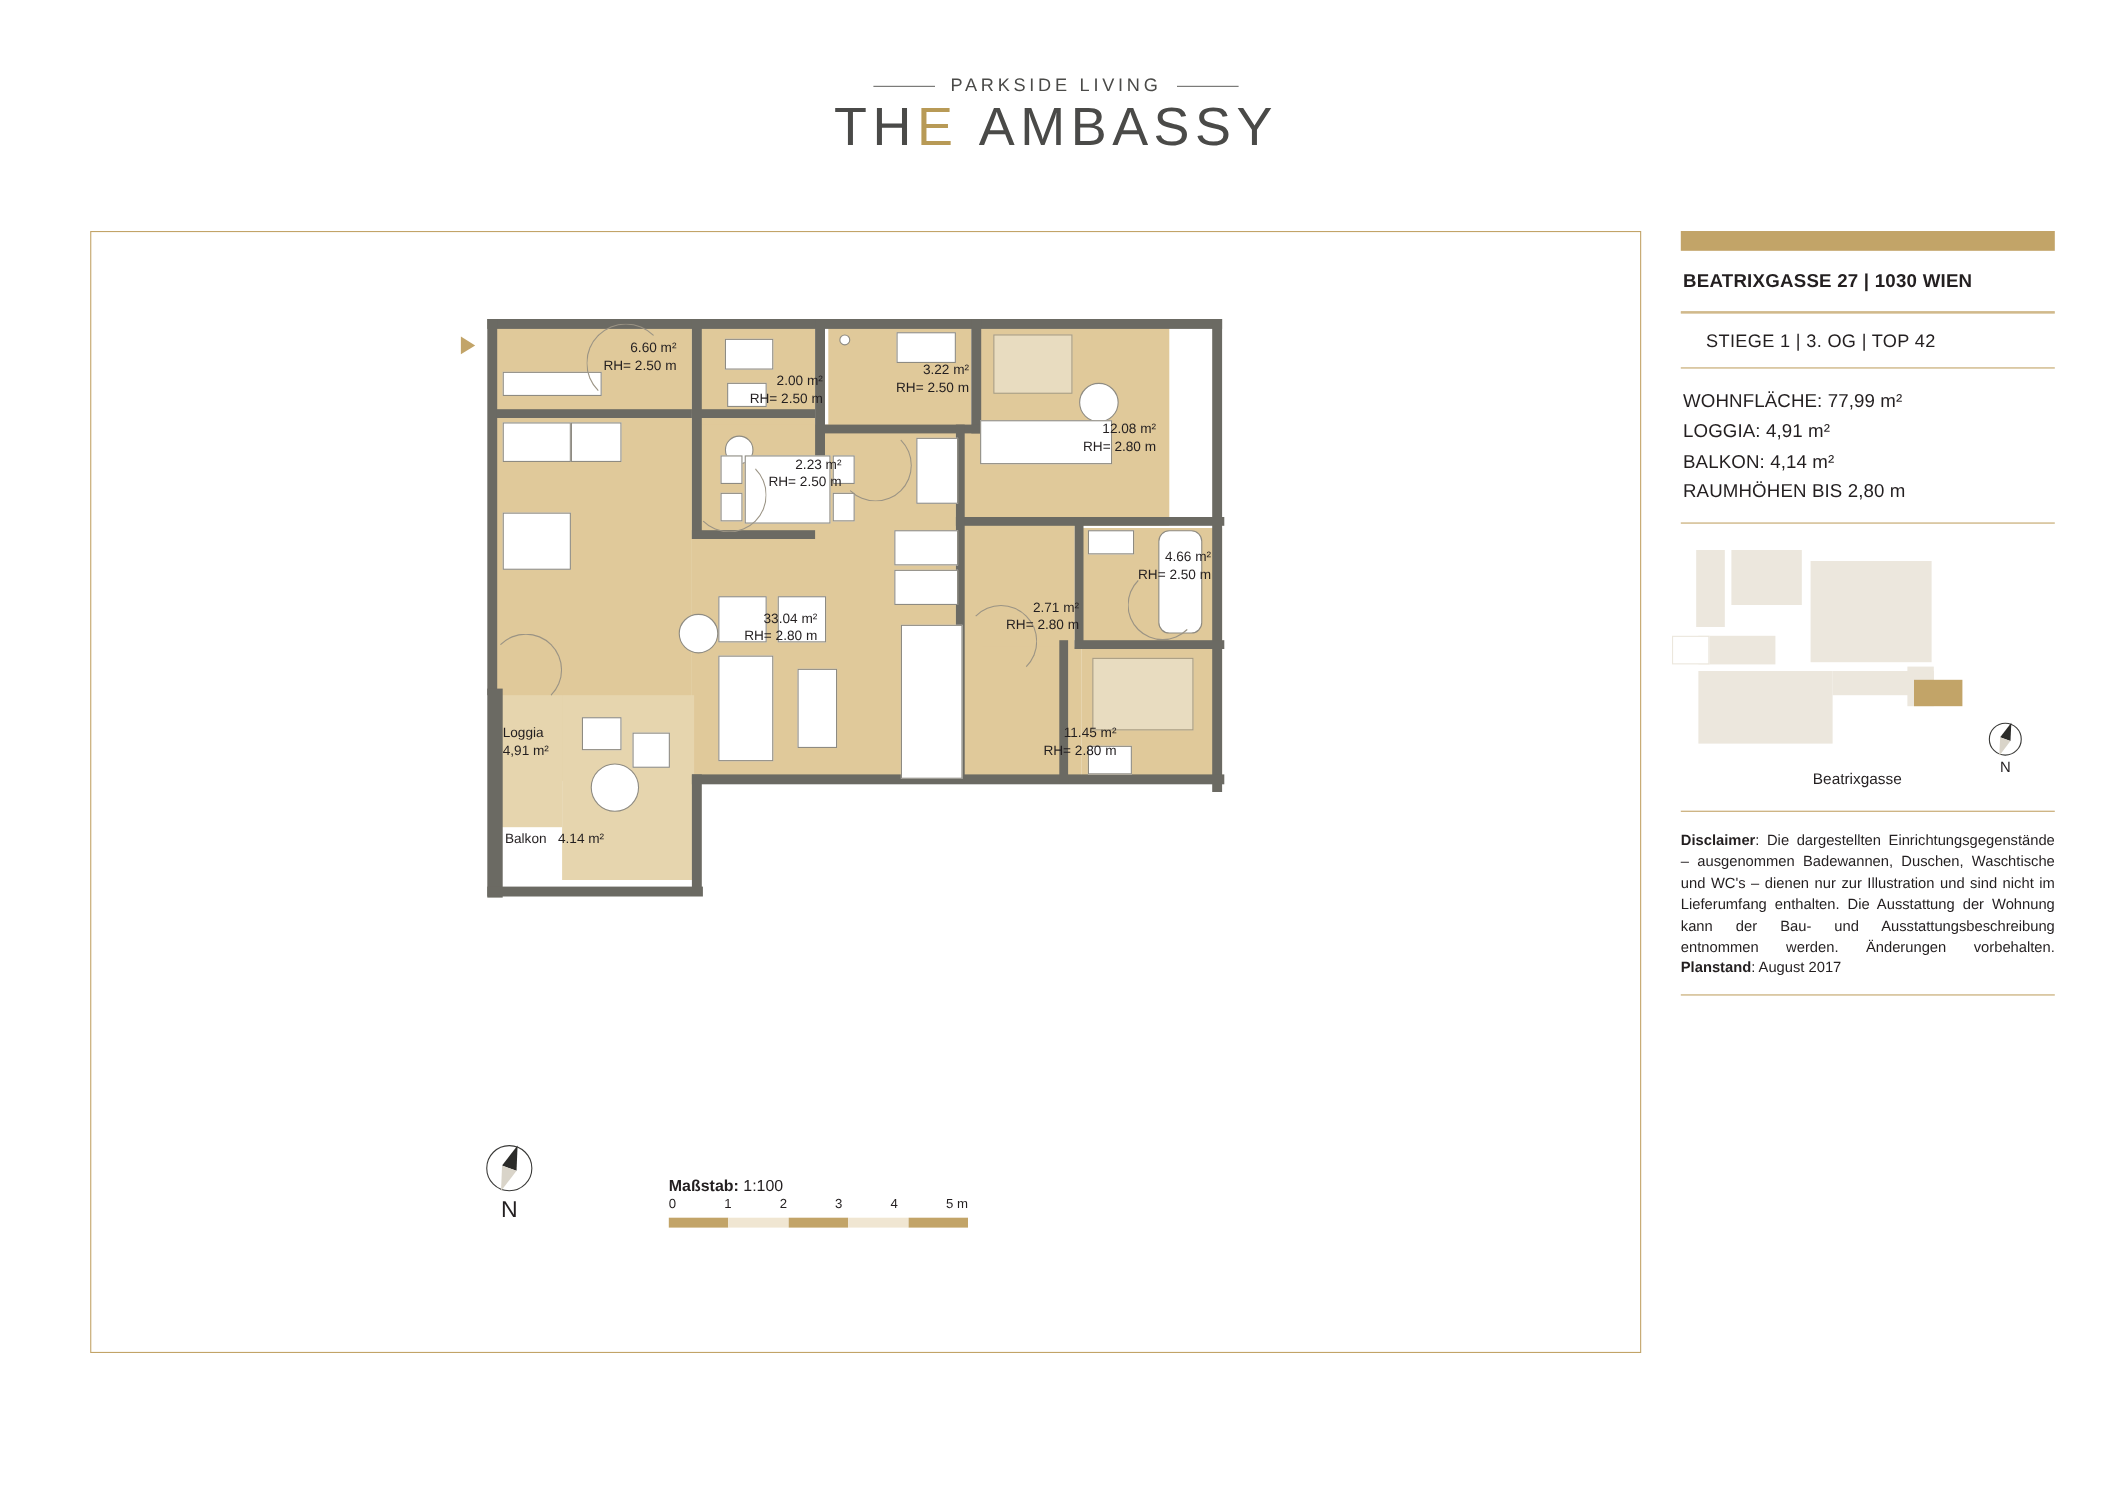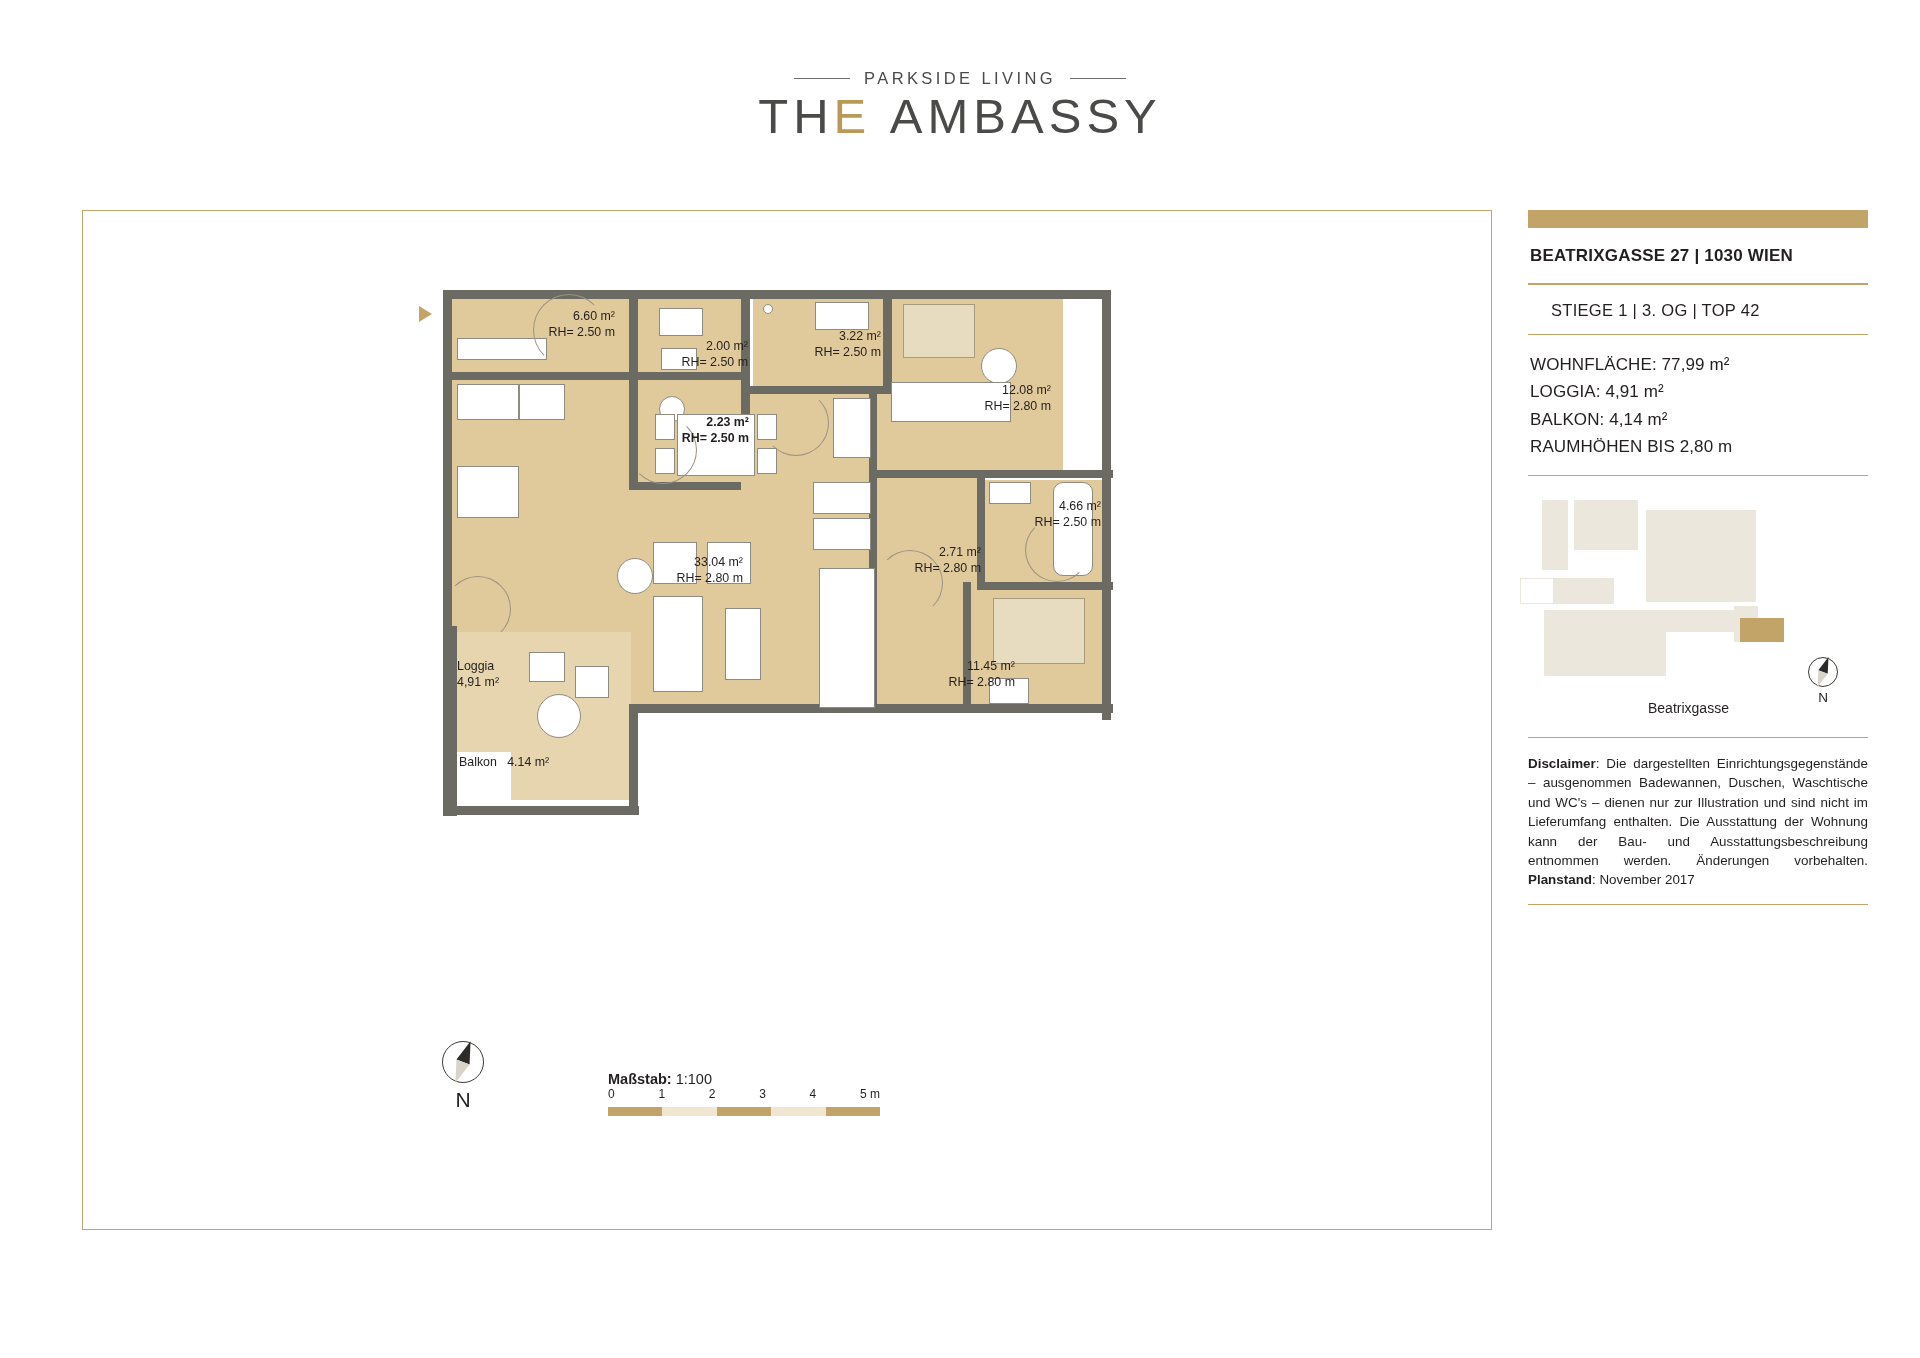--- a/index.html
+++ b/index.html
@@ -266,21 +266,21 @@
       <div>RH= 2.50 m</div>
     </div>
     <div class="lbl" style="left:320px;top:42px;width:128px;">
       <div>3.22 m²</div>
       <div>RH= 2.50 m</div>
     </div>
     <div class="lbl" style="left:468px;top:96px;width:150px;">
       <div>12.08 m²</div>
       <div>RH= 2.80 m</div>
     </div>
-    <div class="lbl" style="left:196px;top:128px;width:120px;font-weight:bold;">
+    <div class="lbl" style="left:212px;top:128px;width:120px;">
       <div>2.23 m²</div>
       <div>RH= 2.50 m</div>
     </div>
     <div class="lbl" style="left:548px;top:212px;width:120px;">
       <div>4.66 m²</div>
       <div>RH= 2.50 m</div>
     </div>
     <div class="lbl" style="left:418px;top:258px;width:130px;">
       <div>2.71 m²</div>
       <div>RH= 2.80 m</div>
@@ -371,16 +371,16 @@
       <div class="compass-circle">
         <span class="needle-d"></span>
         <span class="needle-l"></span>
       </div>
       <div class="compass-n">N</div>
     </div>
   </div>
   <div class="rule-gold"></div>
 
   <div id="disclaimer">
-    <b>Disclaimer</b><span>: Die dargestellten Einrichtungsgegenstände – ausgenommen Badewannen, Duschen, Waschtische und WC's – dienen nur zur Illustration und sind nicht im Lieferumfang enthalten. Die Ausstattung der Wohnung kann der Bau- und Ausstattungsbeschreibung entnommen werden. Änderungen vorbehalten. </span><b>Planstand</b><span>: November 2017</span>
+    <b>Disclaimer</b><span>: Die dargestellten Einrichtungsgegenstände – ausgenommen Badewannen, Duschen, Waschtische und WC's – dienen nur zur Illustration und sind nicht im Lieferumfang enthalten. Die Ausstattung der Wohnung kann der Bau- und Ausstattungsbeschreibung entnommen werden. Änderungen vorbehalten. </span><b>Planstand</b><span>: August 2017</span>
   </div>
   <div class="rule-gold" style="margin-top:14px;"></div>
 </div>
 
 </body></html>

